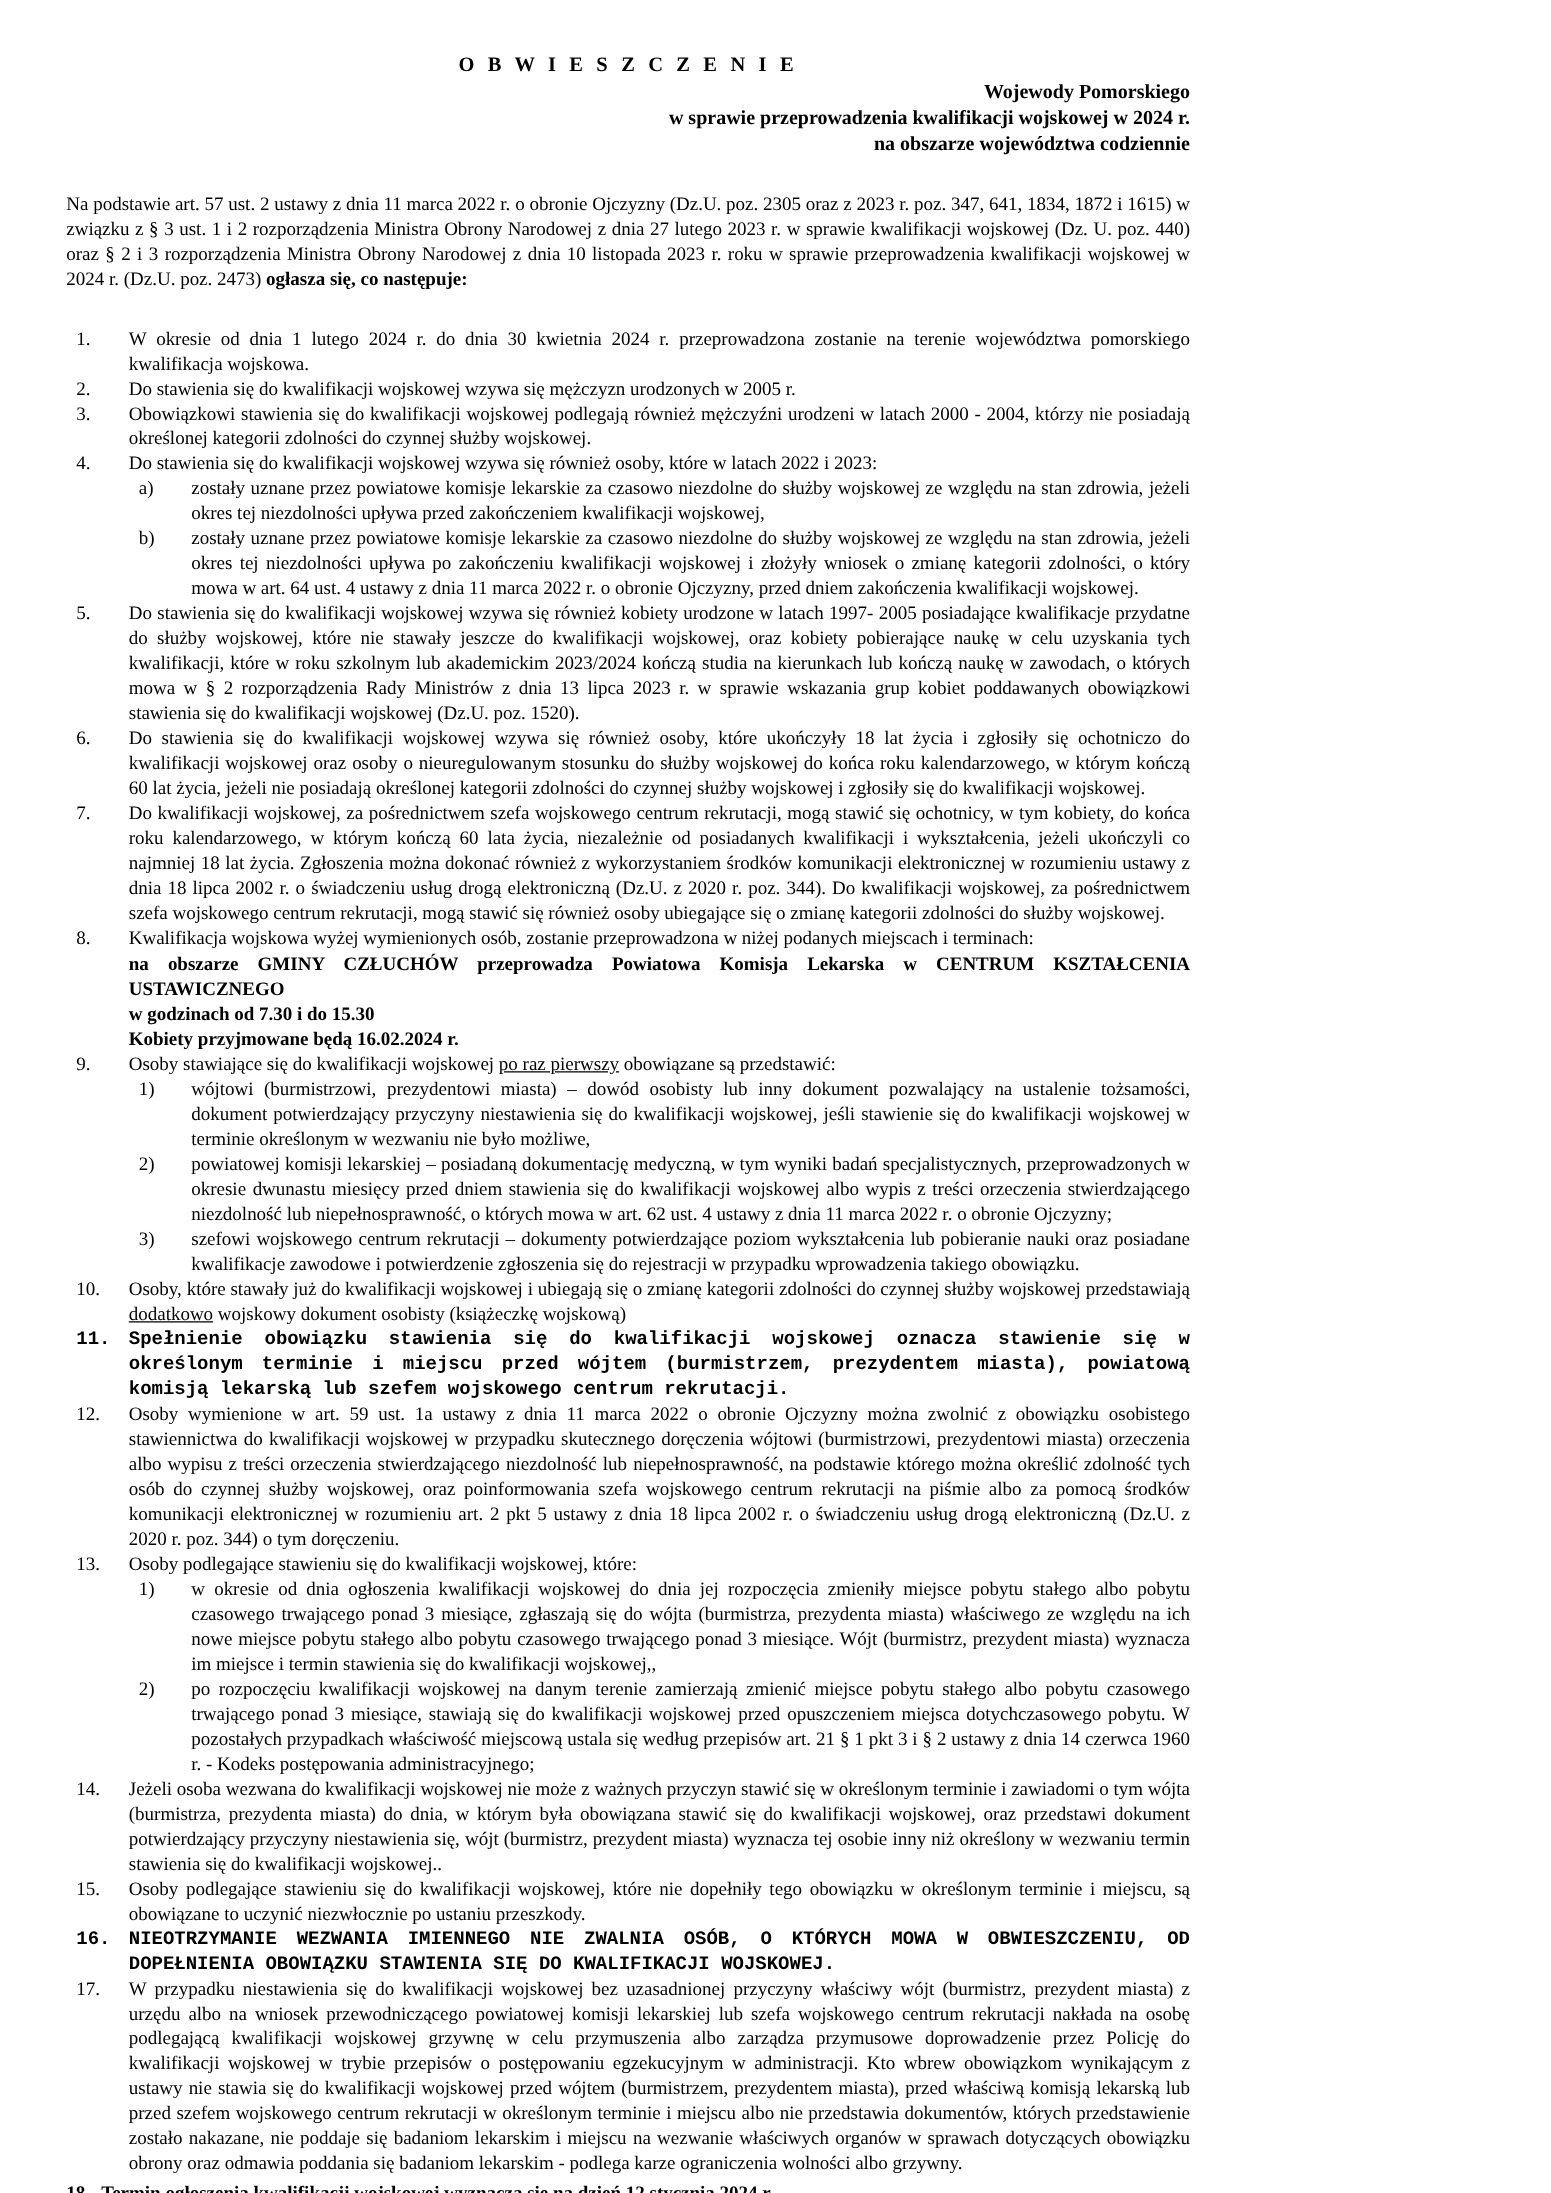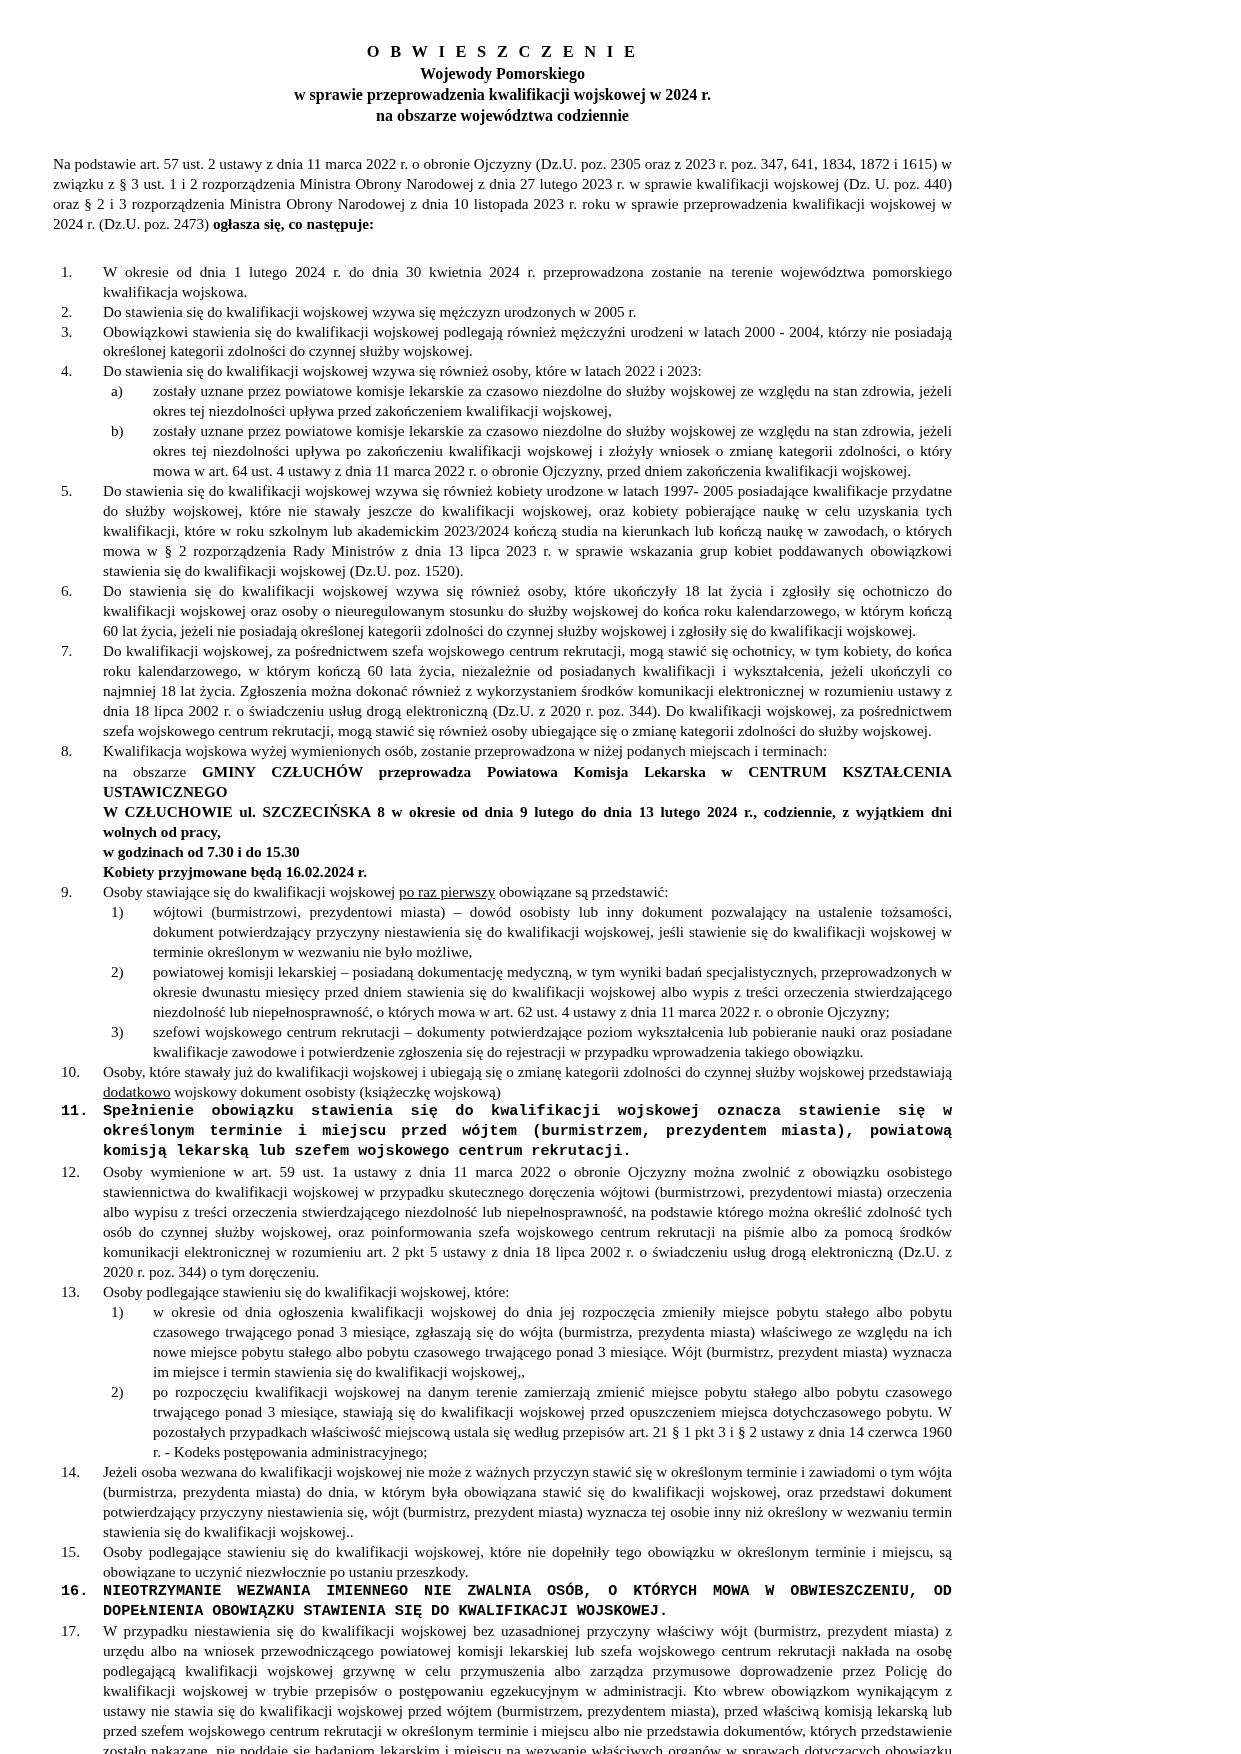--- a/index.html
+++ b/index.html
@@ -28,21 +28,21 @@
     text-align: center;
     font-weight: bold;
     line-height: 1.33;
     margin: 5px 0 0 0;
   }
   .heading .h-line { display: block; }
   .heading .h-title {
     letter-spacing: 3.3px;
     font-size: 16.4px;
   }
-  .heading .h-sub { font-size: 16.0px; }
+  .heading .h-sub { font-size: 16.0px; text-align: right; }
 
   
   .intro {
     margin-top: 27px;
     text-align: justify;
     text-justify: inter-word;
     line-height: 1.315;
   }
   .intro b { font-weight: bold; }
 
@@ -185,22 +185,21 @@
 
     <li>
       <span class="num">7.</span>
       <span>Do kwalifikacji wojskowej, za pośrednictwem szefa wojskowego centrum rekrutacji, mogą stawić się ochotnicy, w tym kobiety, do końca roku kalendarzowego, w którym kończą 60 lata życia, niezależnie od posiadanych kwalifikacji i wykształcenia, jeżeli ukończyli co najmniej 18 lat życia. Zgłoszenia można dokonać również z wykorzystaniem środków komunikacji elektronicznej w rozumieniu ustawy z dnia 18 lipca 2002 r. o świadczeniu usług drogą elektroniczną (Dz.U. z 2020 r. poz. 344). Do kwalifikacji wojskowej, za pośrednictwem szefa wojskowego centrum rekrutacji, mogą stawić się również osoby ubiegające się o zmianę kategorii zdolności do służby wojskowej.</span>
     </li>
 
     <li>
       <span class="num">8.</span>
       <span>Kwalifikacja wojskowa wyżej wymienionych osób, zostanie przeprowadzona w niżej podanych miejscach i terminach:</span>
       <div class="addr-block">
-        <span class="addr-line"><span style="font-weight:normal">na obszarze </span><span>GMINY CZŁUCHÓW przeprowadza Powiatowa Komisja Lekarska w CENTRUM KSZTAŁCENIA USTAWICZNEGO</span></span>
-        <span class="addr-line">W CZŁUCHOWIE ul. SZCZECIŃSKA 8 w okresie od dnia 9 lutego do dnia 13 lutego 2024 r., codziennie, z wyjątkiem dni wolnych od pracy,</span>
+        <span class="addr-line"><span style="font-weight:bold">na obszarze </span><span>GMINY CZŁUCHÓW przeprowadza Powiatowa Komisja Lekarska w CENTRUM KSZTAŁCENIA USTAWICZNEGO</span></span>
         <span class="addr-line">w godzinach od 7.30 i do 15.30</span>
         <span class="addr-line">Kobiety przyjmowane będą 16.02.2024 r.</span>
       </div>
     </li>
 
     <li>
       <span class="num">9.</span>
       <span>Osoby stawiające się do kwalifikacji wojskowej </span><span class="u">po raz pierwszy</span><span> obowiązane są przedstawić:</span>
       <ol class="lv2">
         <li>

